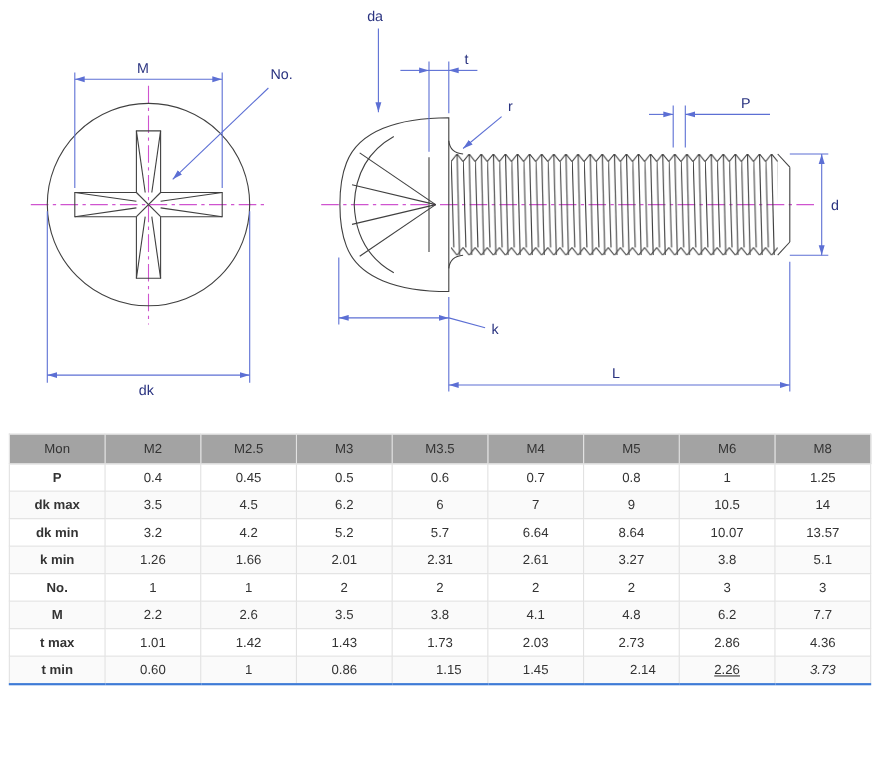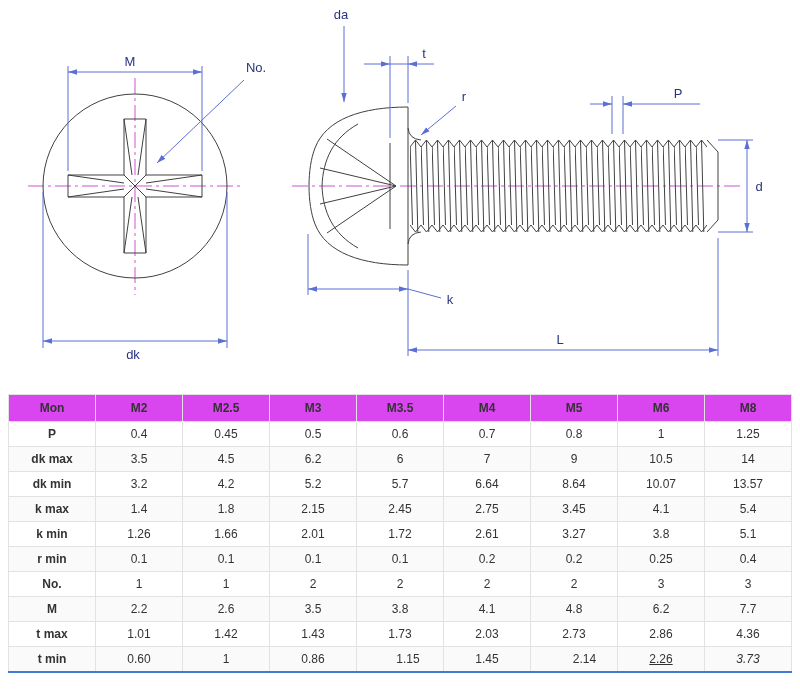--- a/index.html
+++ b/index.html
@@ -20,21 +20,21 @@
   table.spec{border-collapse:collapse;width:784px;table-layout:fixed;}
   table.spec th, table.spec td{
     border:1px solid #e2e2e2;
     height:24px;
     text-align:center;
     vertical-align:middle;
     font-size:12px;
     color:#333333;
     padding:0;
   }
-  table.spec thead th{background:#d946ef;font-weight:bold;height:26px;margin-left:48px;}
+  table.spec thead th{background:#a3a3a3;font-weight:normal;height:26px;margin-left:48px;}
   table.spec tbody tr:nth-child(even){background:#fafafa;}
   table.spec td.rowlabel{font-weight:bold;}
 </style>
 </head>
 <body>
 
 <div class="drawing-area">
   <svg width="800" height="392" viewBox="0 0 800 392" xmlns="http://www.w3.org/2000/svg">
     <defs>
       <marker id="arr" viewBox="0 0 10 6" refX="10" refY="3" markerWidth="9" markerHeight="6" orient="auto-start-reverse">
@@ -189,51 +189,29 @@
           <td>3.2</td>
           <td>4.2</td>
           <td>5.2</td>
           <td>5.7</td>
           <td>6.64</td>
           <td>8.64</td>
           <td>10.07</td>
           <td>13.57</td>
         </tr>
         <tr>
-          <td class="rowlabel">k max</td>
-          <td>1.4</td>
-          <td>1.8</td>
-          <td>2.15</td>
-          <td>2.45</td>
-          <td>2.75</td>
-          <td>3.45</td>
-          <td>4.1</td>
-          <td>5.4</td>
-        </tr>
-        <tr>
           <td class="rowlabel">k min</td>
           <td>1.26</td>
           <td>1.66</td>
           <td>2.01</td>
-          <td>1.72</td>
+          <td>2.31</td>
           <td>2.61</td>
           <td>3.27</td>
           <td>3.8</td>
           <td>5.1</td>
-        </tr>
-        <tr>
-          <td class="rowlabel">r min</td>
-          <td>0.1</td>
-          <td>0.1</td>
-          <td>0.1</td>
-          <td>0.1</td>
-          <td>0.2</td>
-          <td>0.2</td>
-          <td>0.25</td>
-          <td>0.4</td>
         </tr>
         <tr>
           <td class="rowlabel">No.</td>
           <td>1</td>
           <td>1</td>
           <td>2</td>
           <td>2</td>
           <td>2</td>
           <td>2</td>
           <td>3</td>

